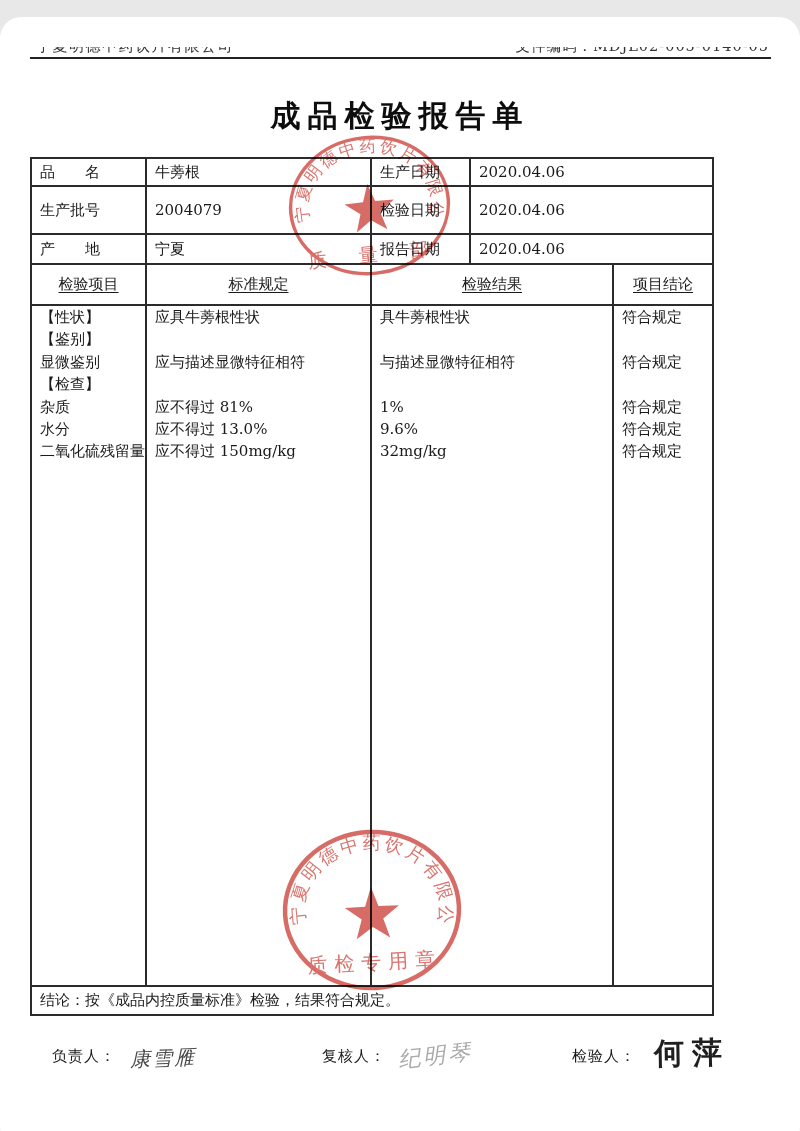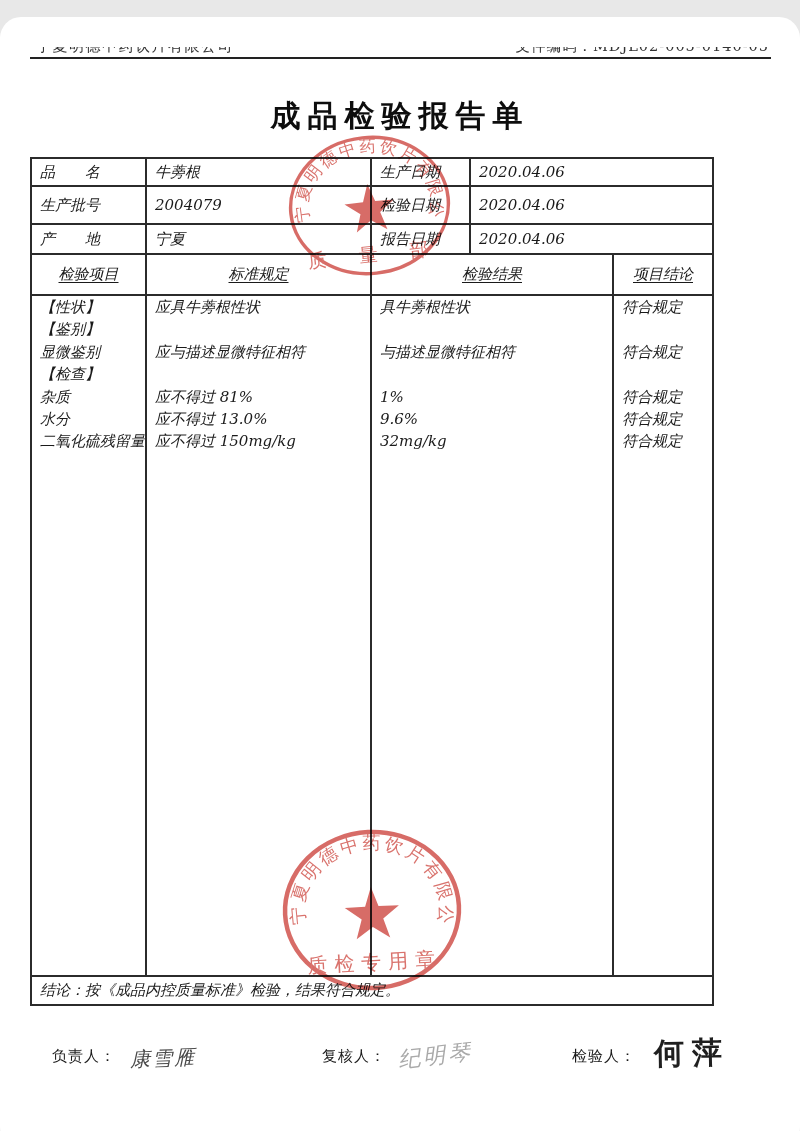--- a/index.html
+++ b/index.html
@@ -7,21 +7,21 @@
     position:relative;width:800px;height:1131px;margin:17px auto;background:#ffffff;
     font-family:"DejaVu Serif","Liberation Serif",serif;color:#1a1a1a;overflow:hidden;border-radius:21px;
   }
   
   .pagehead{position:absolute;left:30px;top:0;width:741px;height:40px;border-bottom:2px solid #222;}
   .pagehead .company{position:absolute;left:6px;bottom:1px;font-size:15px;letter-spacing:1.5px;color:#333;clip-path:inset(52% 0 0 0);}
   .pagehead .doccode{position:absolute;right:2px;bottom:1px;font-size:14.5px;letter-spacing:1px;color:#333;clip-path:inset(52% 0 0 0);}
   
   .title{position:absolute;top:79px;left:0;width:100%;text-align:center;font-size:30px;font-weight:bold;letter-spacing:7px;color:#0d0d0d;}
   
-  table.report{position:absolute;left:30px;top:140px;border-collapse:collapse;table-layout:fixed;font-style:italic;}
+  table.report{position:absolute;left:30px;top:140px;border-collapse:collapse;table-layout:fixed;}
   table.report td,table.report th{border:2px solid #2b2b2b;font-size:15px;font-weight:normal;padding:0 0 0 8px;text-align:left;overflow:hidden;}
   table.report th{text-align:center;padding:10px;}
   th .uh{text-decoration:underline;text-underline-offset:3px;}
   td.datelabel{padding-left:6px;}
   td.bodycell{vertical-align:top;padding-top:9px;}
   .bline{height:22.4px;line-height:22.4px;white-space:nowrap;}
   td.concell{font-size:15.5px;}
   
   .sigrow{position:absolute;left:46px;top:1022px;width:741px;height:60px;font-size:15px;}
   .siglabel{position:absolute;top:8px;letter-spacing:1px;}
@@ -54,21 +54,21 @@
         <col style="width:143px">
         <col style="width:100px">
     </colgroup>
     <tbody>
         <tr style="height:28px">
       <td>品　　名</td>
       <td>牛蒡根</td>
       <td class="datelabel">生产日期</td>
       <td colspan="2">2020.04.06</td>
     </tr>
-    <tr style="height:38px">
+    <tr style="height:48px">
       <td>生产批号</td>
       <td>2004079</td>
       <td class="datelabel">检验日期</td>
       <td colspan="2">2020.04.06</td>
     </tr>
     <tr style="height:30px">
       <td>产　　地</td>
       <td>宁夏</td>
       <td class="datelabel">报告日期</td>
       <td colspan="2">2020.04.06</td>

